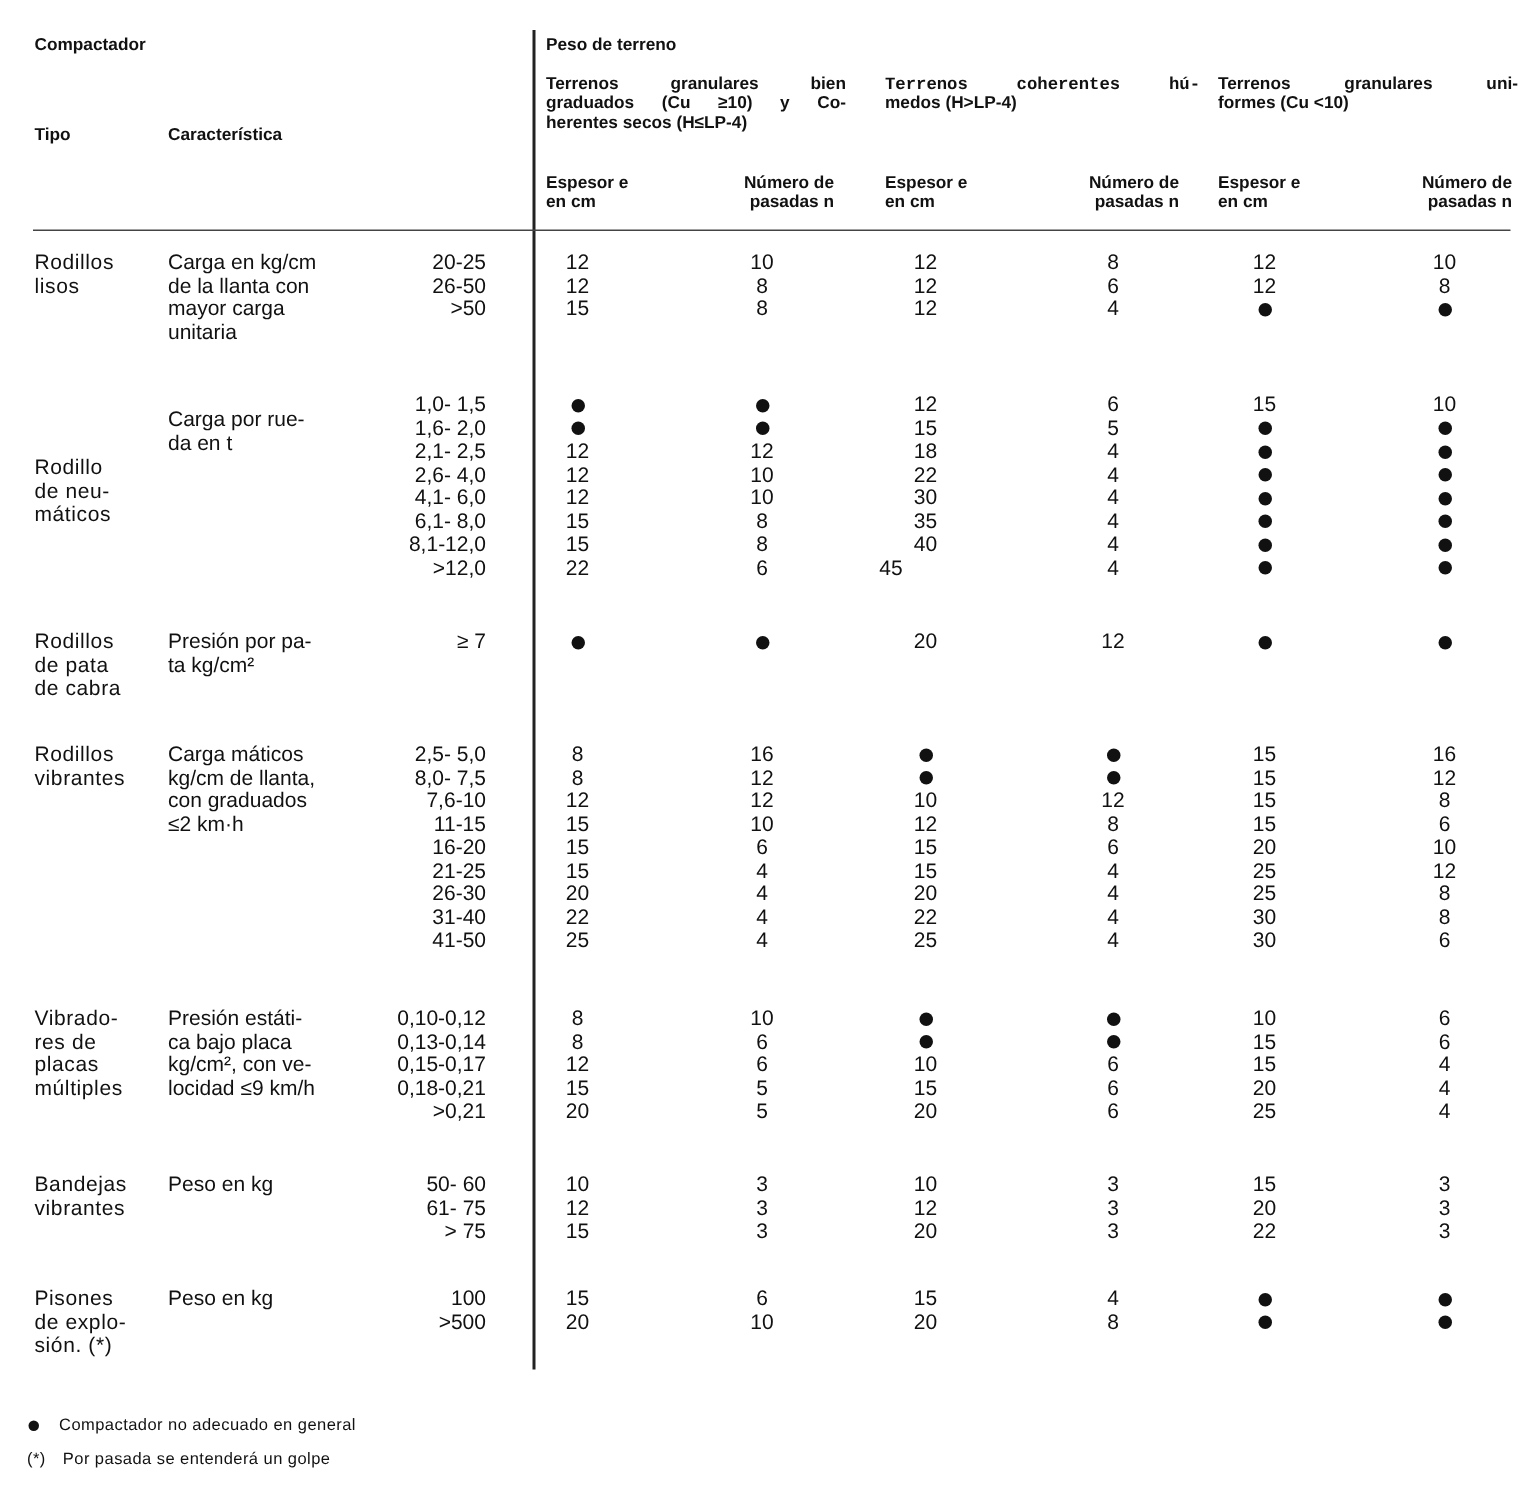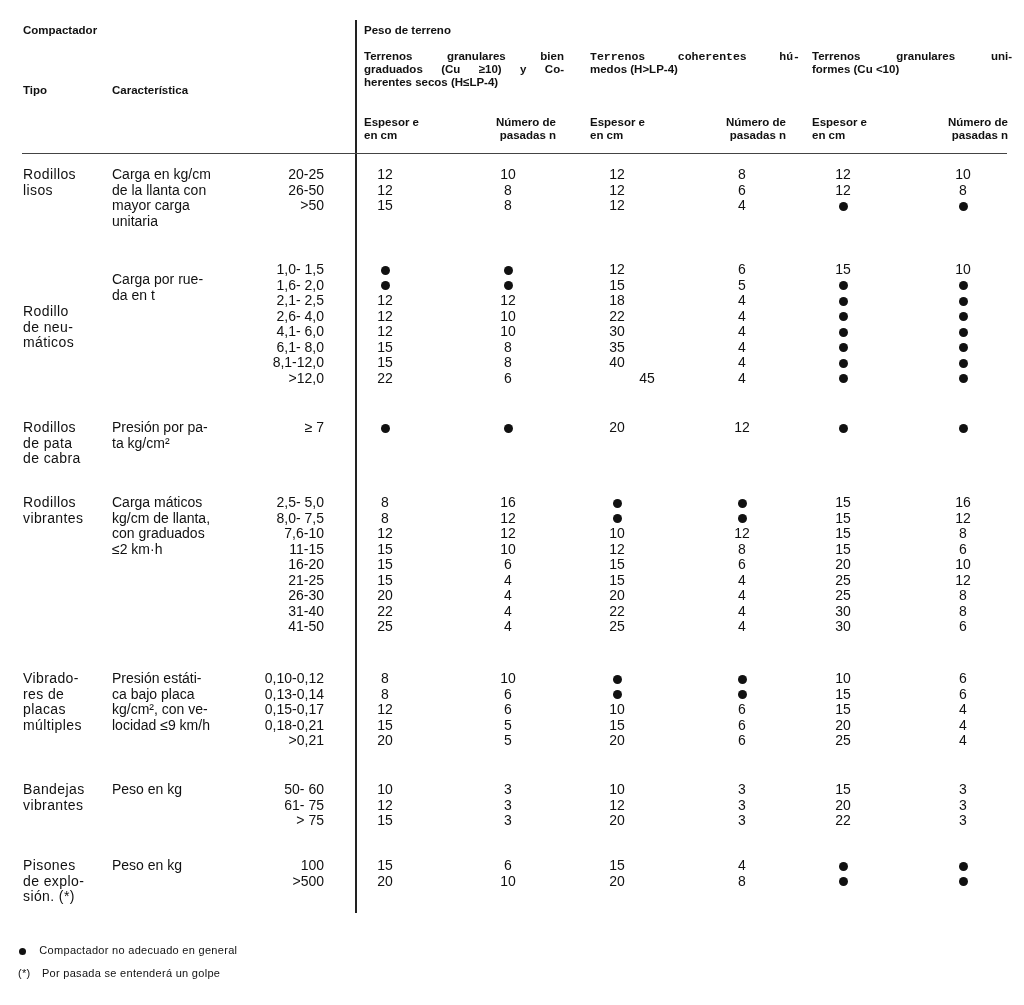--- a/index.html
+++ b/index.html
@@ -188,21 +188,21 @@
         <div class="abs body-txt num cell" style="left: 355px; top: 355px;">15</div>
         <div class="abs body-txt num cell" style="left: 478px; top: 355px;">8</div>
         <div class="abs body-txt num cell" style="left: 587px; top: 355px;">40</div>
         <div class="abs body-txt num cell" style="left: 712px; top: 355px;">4</div>
         <div class="abs body-txt num cell" style="left: 813px; top: 355px;"><span class="dot"></span></div>
         <div class="abs body-txt num cell" style="left: 933px; top: 355px;"><span class="dot"></span></div>
       </div>
       <div>
         <div class="abs body-txt num cell" style="left: 355px; top: 370.5px;">22</div>
         <div class="abs body-txt num cell" style="left: 478px; top: 370.5px;">6</div>
-        <div class="abs body-txt num cell" style="left: 617px; top: 370.5px;">45</div>
+        <div class="abs body-txt num cell" style="left: 564px; top: 370.5px;">45</div>
         <div class="abs body-txt num cell" style="left: 712px; top: 370.5px;">4</div>
         <div class="abs body-txt num cell" style="left: 813px; top: 370.5px;"><span class="dot"></span></div>
         <div class="abs body-txt num cell" style="left: 933px; top: 370.5px;"><span class="dot"></span></div>
       </div>
     </div>
     <div>
       <div class="abs body-txt tipo" style="top: 420px;">
         <div>Rodillos</div>
         <div>de pata</div>
         <div>de cabra</div>

